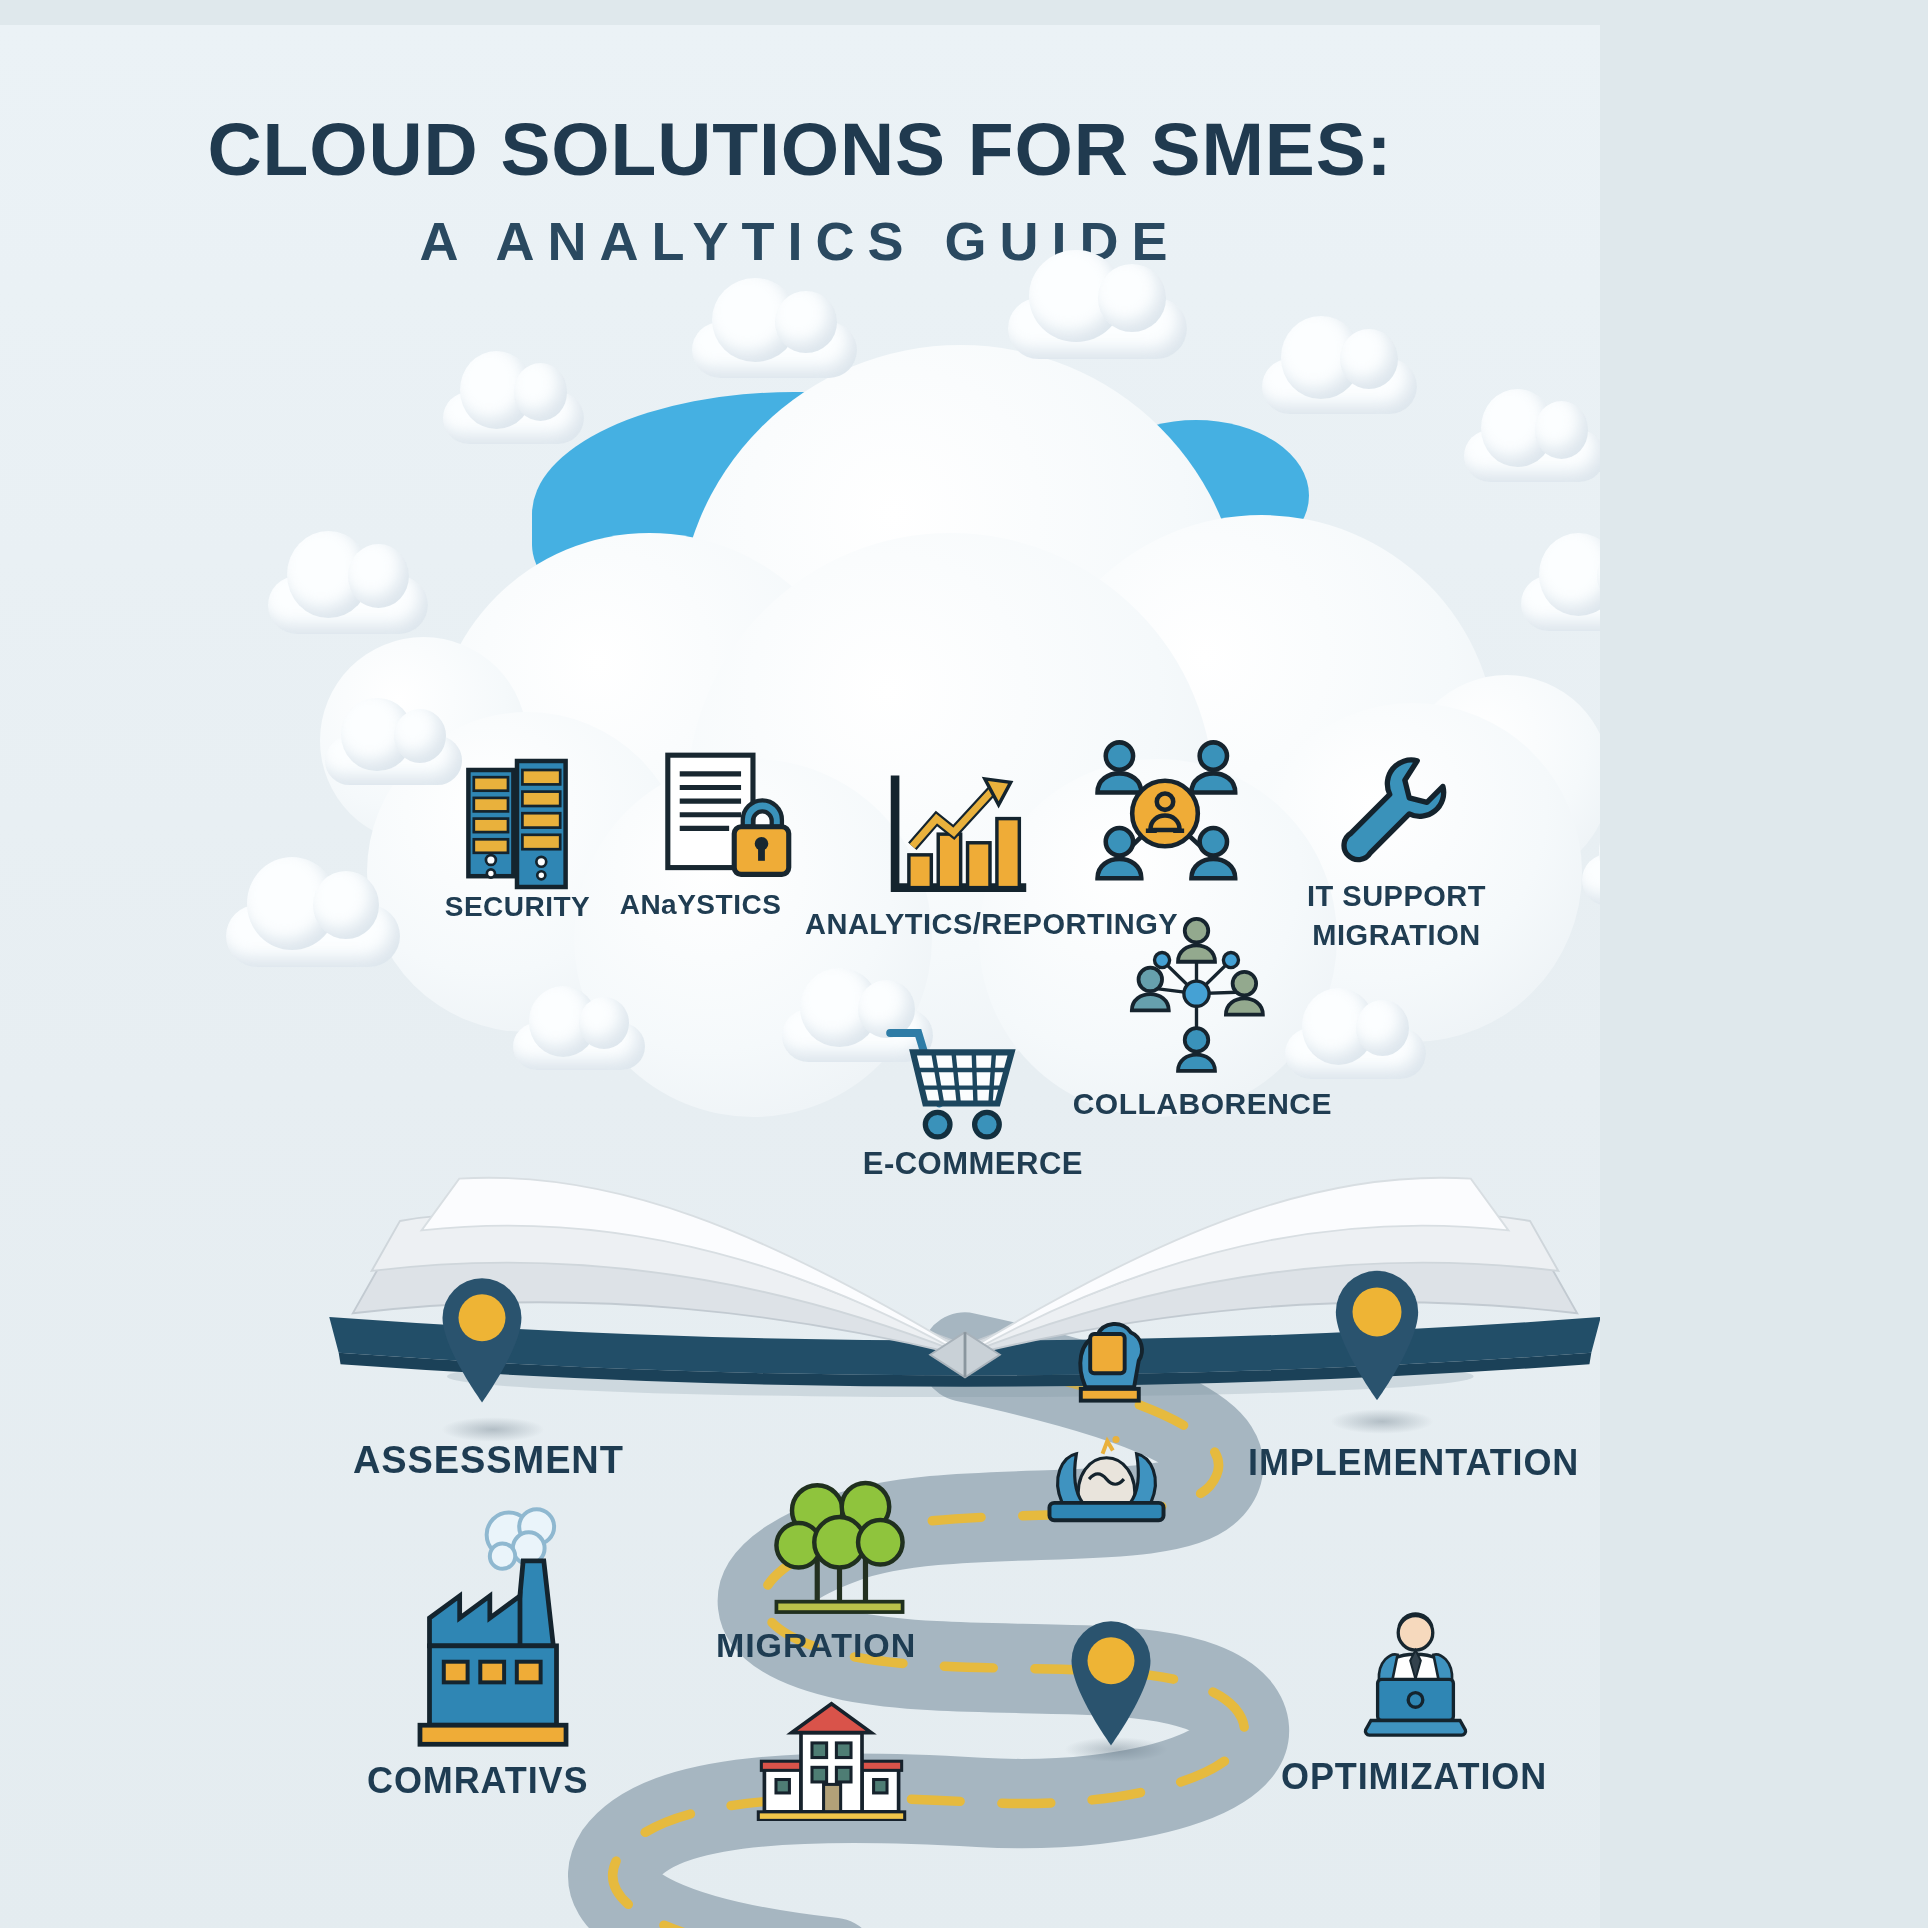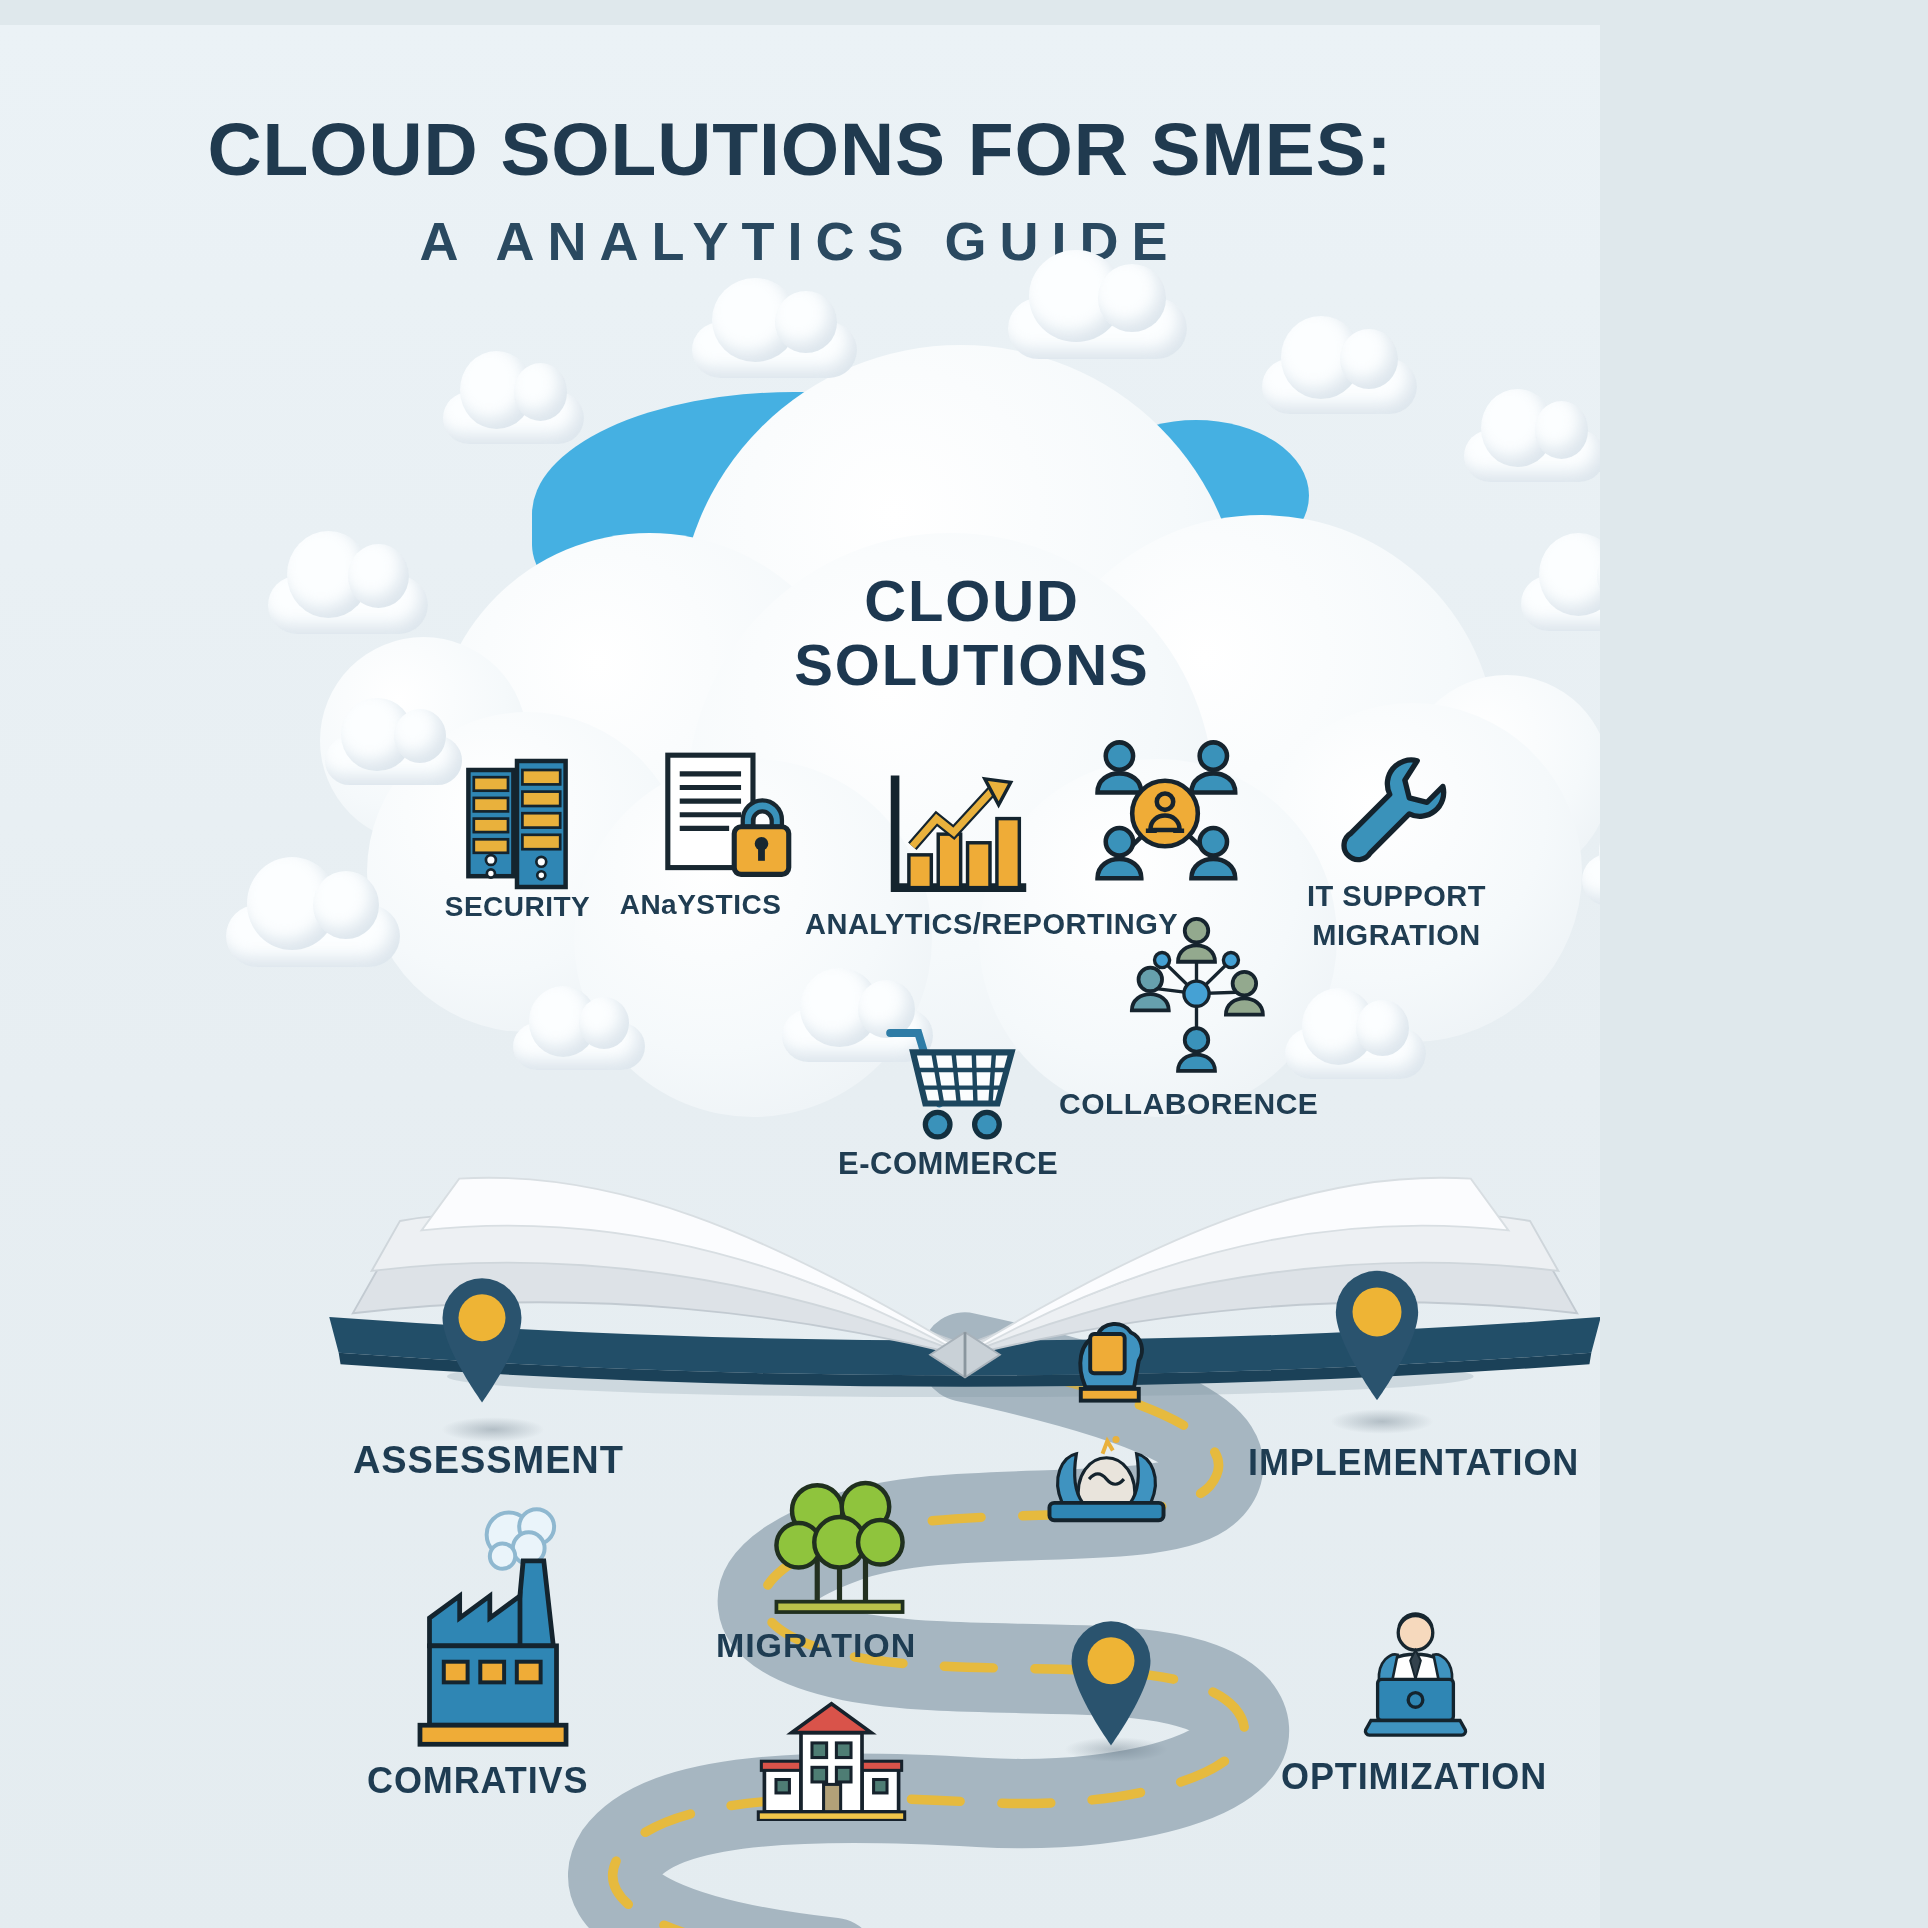--- a/index.html
+++ b/index.html
@@ -16,21 +16,21 @@
   .sky{background:#45b0e2;}
   .puff{border-radius:50%;
     background:radial-gradient(circle at 38% 30%,#ffffff 0%,#f5f9fb 55%,#e9eff3 100%);}
   .mini-cloud{background:#fcfeff;border-radius:75px;
     box-shadow:inset -7.5px -9.4px 15px rgba(185,202,214,.45);}
   .mini-cloud::before,.mini-cloud::after{content:"";position:absolute;background:inherit;
     border-radius:50%;box-shadow:inherit;}
   .mini-cloud::before{width:52%;height:150%;left:12%;bottom:28%;}
   .mini-cloud::after{width:38%;height:110%;right:12%;bottom:45%;}
   .lbl{font-size:28px;font-weight:800;text-align:center;color:#203d52;letter-spacing:0.5px;}
-  .lbl-md{font-size:30px;font-weight:800;text-align:left;color:#203d52;letter-spacing:0.5px;}
+  .lbl-md{font-size:30px;font-weight:800;text-align:right;color:#203d52;letter-spacing:0.5px;}
   .stage{font-size:38px;font-weight:800;color:#1e3c52;letter-spacing:0.9px;}
   .stage.sm{font-size:34px;}
   .pin-shadow{border-radius:50%;
     background:radial-gradient(ellipse at center,rgba(70,90,105,.32) 0%,rgba(70,90,105,0) 70%);}
   .watermark{display:flex;align-items:center;justify-content:center;border-radius:41px;
     background:rgba(255,255,255,.55);color:#c7d7df;font-size:45px;font-weight:800;}
 </style>
 </head>
 <body>
 
@@ -61,21 +61,20 @@
   <div class="abs mini-cloud" style="left:1464px;top:405px;width:141px;height:52px;"></div>
   <div class="abs mini-cloud" style="left:268px;top:551px;width:160px;height:58px;"></div>
   <div class="abs mini-cloud" style="left:325px;top:711px;width:137px;height:49px;"></div>
   <div class="abs mini-cloud" style="left:226px;top:880px;width:174px;height:62px;"></div>
   <div class="abs mini-cloud" style="left:1521px;top:551px;width:151px;height:55px;"></div>
   <div class="abs mini-cloud" style="left:1582px;top:829px;width:141px;height:52px;"></div>
   <div class="abs mini-cloud" style="left:513px;top:998px;width:132px;height:47px;"></div>
   <div class="abs mini-cloud" style="left:782px;top:984px;width:151px;height:53px;"></div>
   <div class="abs mini-cloud" style="left:1285px;top:1003px;width:141px;height:51px;"></div>
 
-  <div class="abs cloud-heading">CLOUD SOLUTIONS</div>
 
   <svg class="abs" style="left:463px;top:730px;" width="108" height="138" viewBox="0 0 120 152">
     <rect x="6" y="16" width="50" height="118" fill="#2f86b4" stroke="#14242e" stroke-width="5"></rect>
     <rect x="60" y="6" width="54" height="140" fill="#2f86b4" stroke="#14242e" stroke-width="5"></rect>
     <rect x="12" y="24" width="38" height="15" fill="#e9b13c" stroke="#14242e" stroke-width="3"></rect>
     <rect x="12" y="47" width="38" height="15" fill="#e9b13c" stroke="#14242e" stroke-width="3"></rect>
     <rect x="12" y="70" width="38" height="15" fill="#e9b13c" stroke="#14242e" stroke-width="3"></rect>
     <rect x="12" y="93" width="38" height="15" fill="#e9b13c" stroke="#14242e" stroke-width="3"></rect>
     <rect x="66" y="16" width="42" height="16" fill="#e9b13c" stroke="#14242e" stroke-width="3"></rect>
     <rect x="66" y="40" width="42" height="16" fill="#e9b13c" stroke="#14242e" stroke-width="3"></rect>

